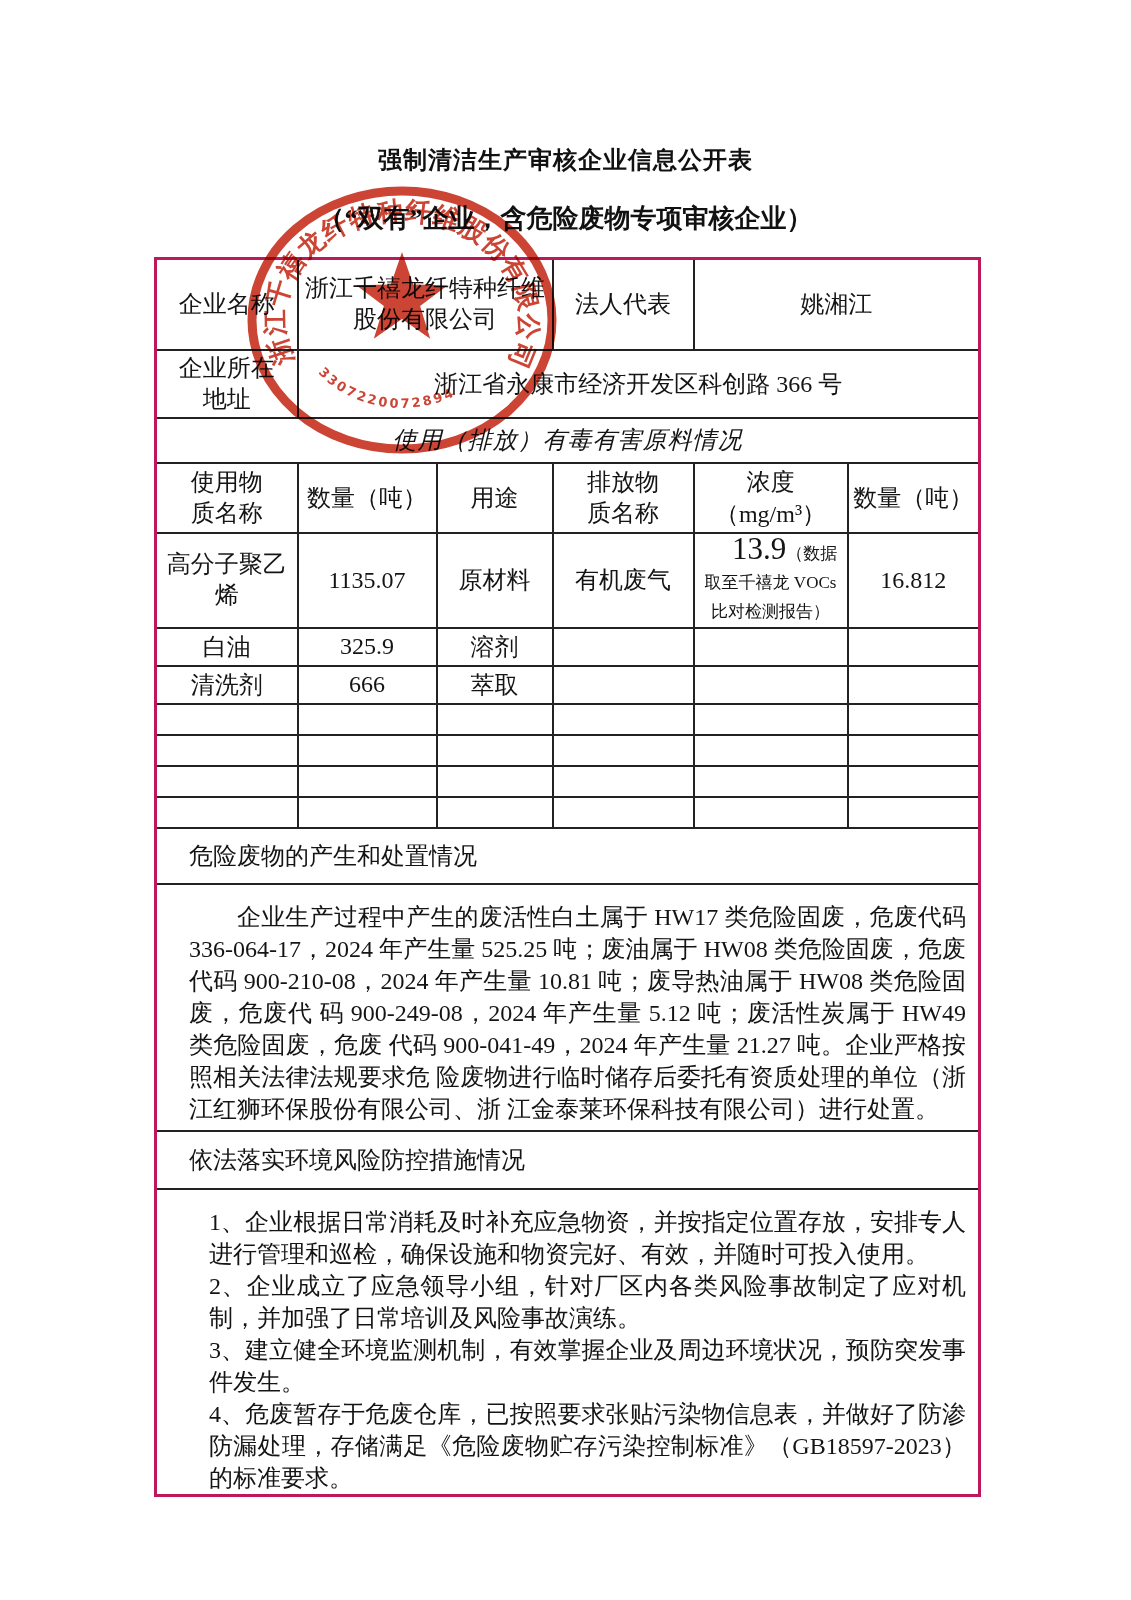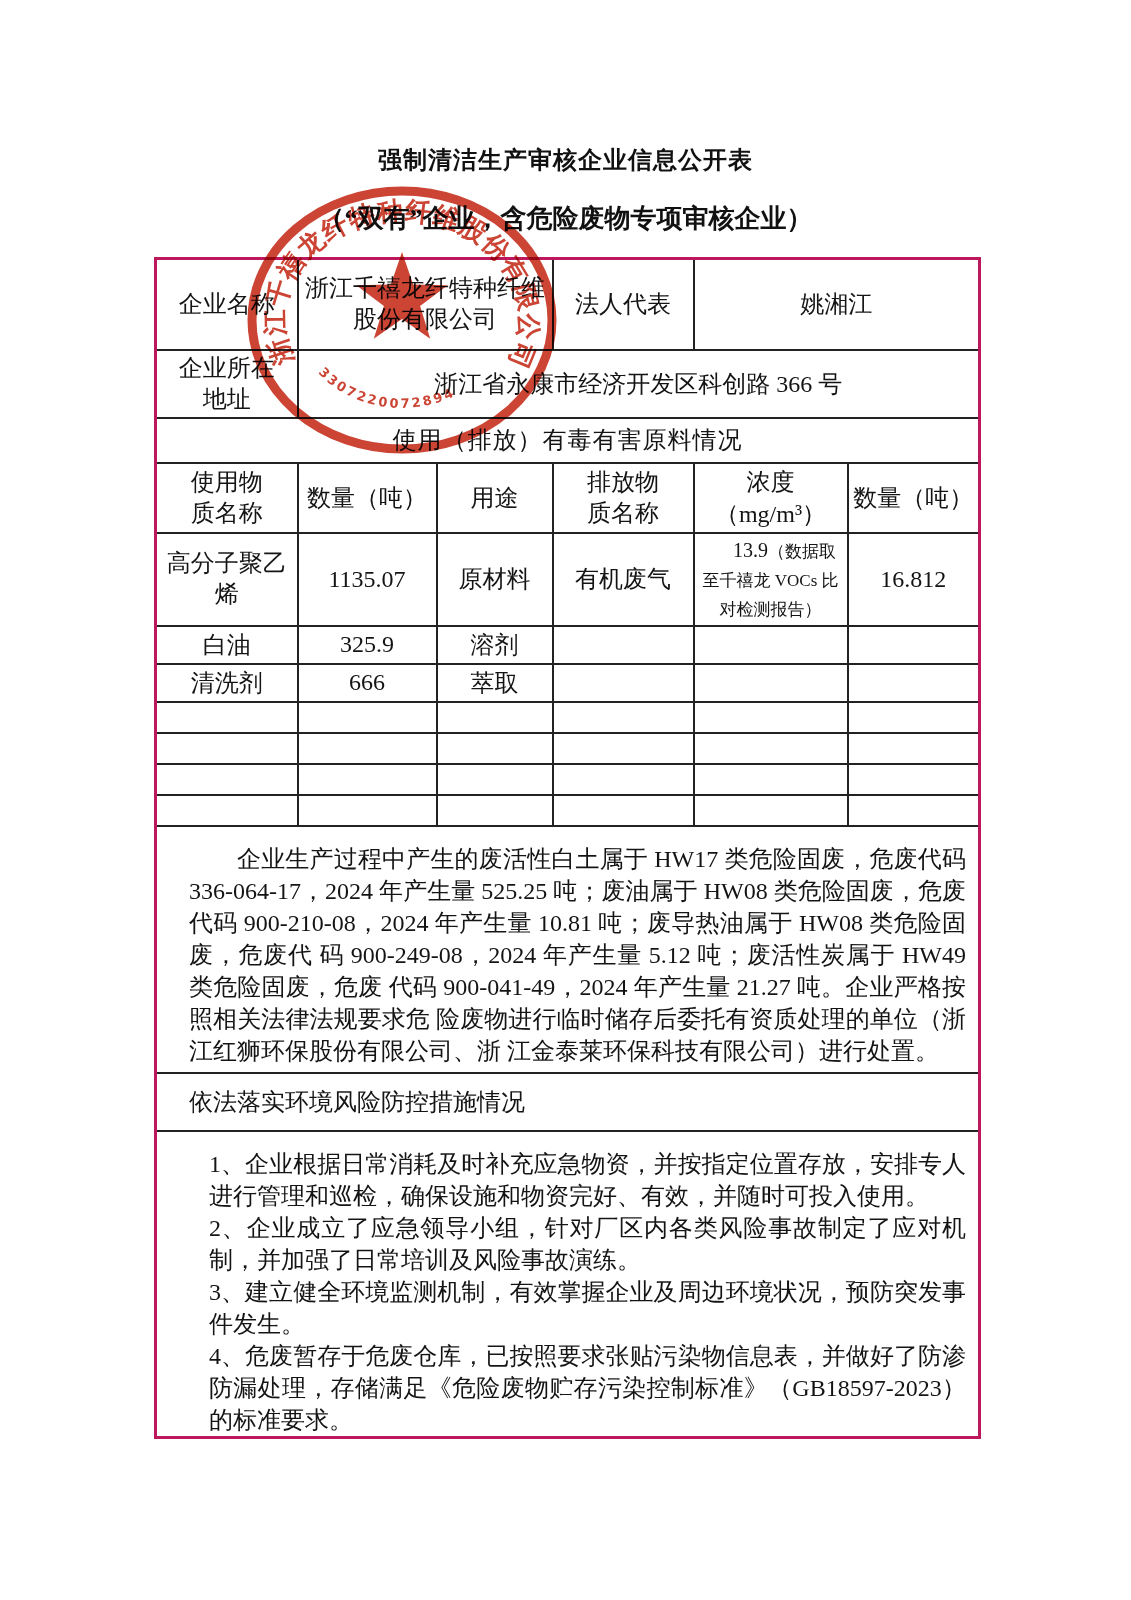--- a/index.html
+++ b/index.html
@@ -20,30 +20,30 @@
     border-collapse:collapse;table-layout:fixed;
     font-size:24px;color:#141414;
     border:3px solid #be185d;
   }
   table.form td{
     border:2px solid #222;
     text-align:center;vertical-align:middle;
     padding:2px 3px;overflow:hidden;
   }
   .prelines{white-space:pre-line;line-height:31px;}
-  .banner{letter-spacing:1px;}
+  .banner{letter-spacing:1px;font-style:italic;}
   .sect-title{text-align:left !important;padding-left:32px !important;}
   .para-cell{
     text-align:justify !important;vertical-align:top !important;
     padding:16px 12px 0 32px !important;line-height:32px;
   }
   .indent2{text-indent:2em;}
   .risk-item{text-align:justify;margin-left:20px;}
   .conc-cell{line-height:26px;padding:2px 6px;}
-  .conc-main{font-size:20px;margin-left:28px;}
+  .conc-main{font-size:31px;margin-left:28px;}
   .conc-note{font-size:17px;}
   .stamp{
     position:absolute;left:240px;top:182px;width:324px;height:280px;
     mix-blend-mode:multiply;opacity:0.88;pointer-events:none;
   }
 </style>
 </head>
 <body>
 
 <div class="page">
@@ -145,20 +145,23 @@
     </tr>
     <tr style="height:31px">
       <td></td>
           <td></td>
           <td></td>
           <td></td>
           <td></td>
           <td></td>
     </tr>
 
+    <tr style="height:56px">
+      <td colspan="6" class="sect-title">危险废物的产生和处置情况</td>
+    </tr>
     <tr style="height:247px">
       <td colspan="6" class="para-cell">
         <div class="indent2">企业生产过程中产生的废活性白土属于 HW17 类危险固废，危废代码 336-064-17，2024 年产生量 525.25 吨；废油属于 HW08 类危险固废，危废代码 900-210-08，2024 年产生量 10.81 吨；废导热油属于 HW08 类危险固废，危废代 码 900-249-08，2024 年产生量 5.12 吨；废活性炭属于 HW49 类危险固废，危废 代码 900-041-49，2024 年产生量 21.27 吨。企业严格按照相关法律法规要求危 险废物进行临时储存后委托有资质处理的单位（浙江红狮环保股份有限公司、浙 江金泰莱环保科技有限公司）进行处置。</div>
       </td>
     </tr>
 
     <tr style="height:58px">
       <td colspan="6" class="sect-title">依法落实环境风险防控措施情况</td>
     </tr>
     <tr style="height:267px">

